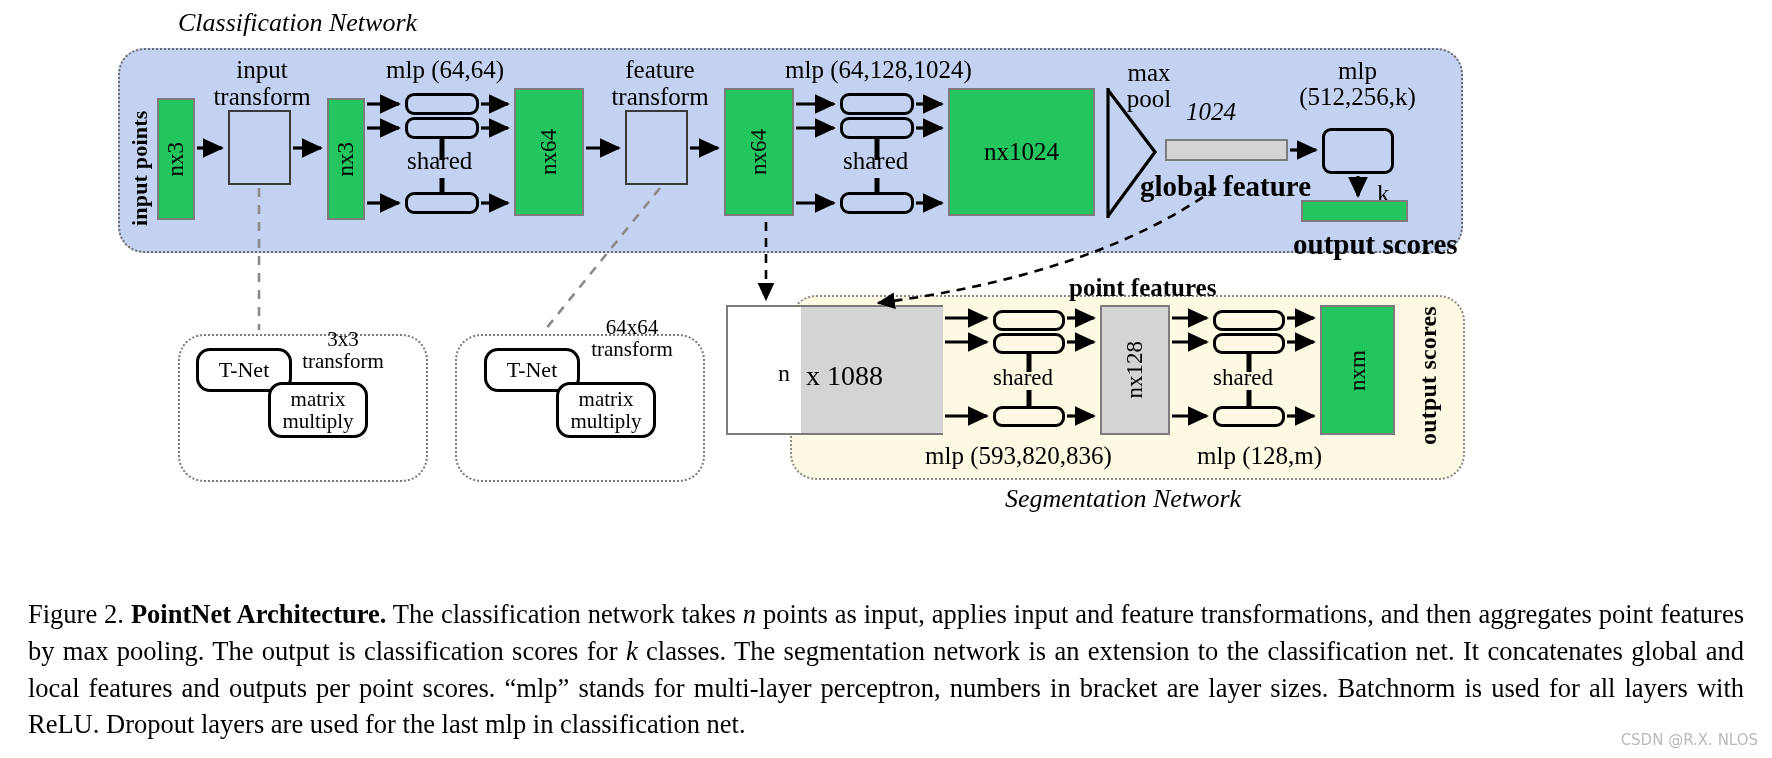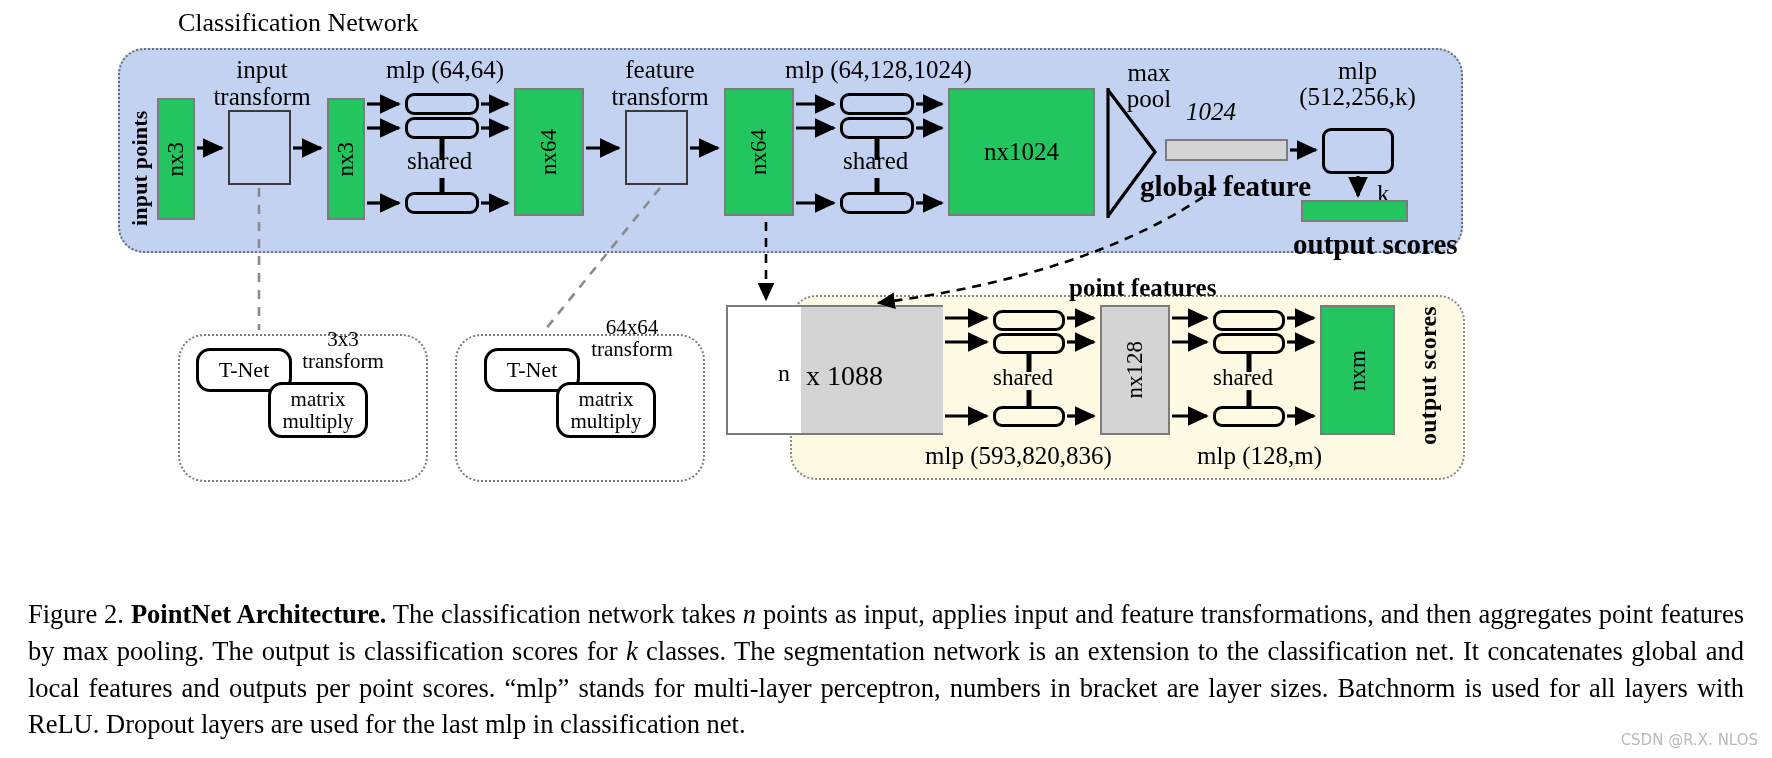--- a/index.html
+++ b/index.html
@@ -45,20 +45,21 @@
     border: 2px dotted #7a7a7a;
     border-radius: 26px;
     background: transparent;
     box-sizing: border-box;
   }
   .tnet1 { left: 178px; top: 334px; }
   .tnet2 { left: 455px; top: 334px; }
 
   
   .title-italic {
+    font-style: italic;
     font-size: 26px;
     white-space: nowrap;
   }
   #cls-title { left: 178px; top: 8px; }
   #seg-title { left: 1005px; top: 484px; }
 
   
   .vlabel {
     writing-mode: vertical-rl;
     transform: rotate(180deg);
@@ -264,20 +265,21 @@
     <div>transform</div>
   </div>
 
   <div class="abs rbox" style="left:556px; top:382px; width:100px; height:56px; font-size:21px; flex-direction:column;">
     <div>matrix</div>
     <div>multiply</div>
   </div>
 
   <div class="abs panel-seg"></div>
 
+  <div class="abs title-italic" id="seg-title">Segmentation Network</div>
 
   <div class="abs lbl-bold" style="left:1069px; top:274px; font-size:25px;">point features</div>
 
   <div class="abs" style="left:726px; top:305px; width:217px; height:130px; border:2px solid #7c7c7c; box-sizing:border-box; background:#ffffff;">
     <div style="position:absolute; left:73px; top:0; width:142px; height:126px; background:#d4d4d4;"></div>
     <div style="position:absolute; left:50px; top:53px; font-size:24px;">n</div>
     <div style="position:absolute; left:78px; top:53px; font-size:28px; white-space:nowrap;">x 1088</div>
   </div>
 
   <div class="abs mlp-pill pill-cream" style="left:993px; top:310px; width:72px; height:21px;"></div>

